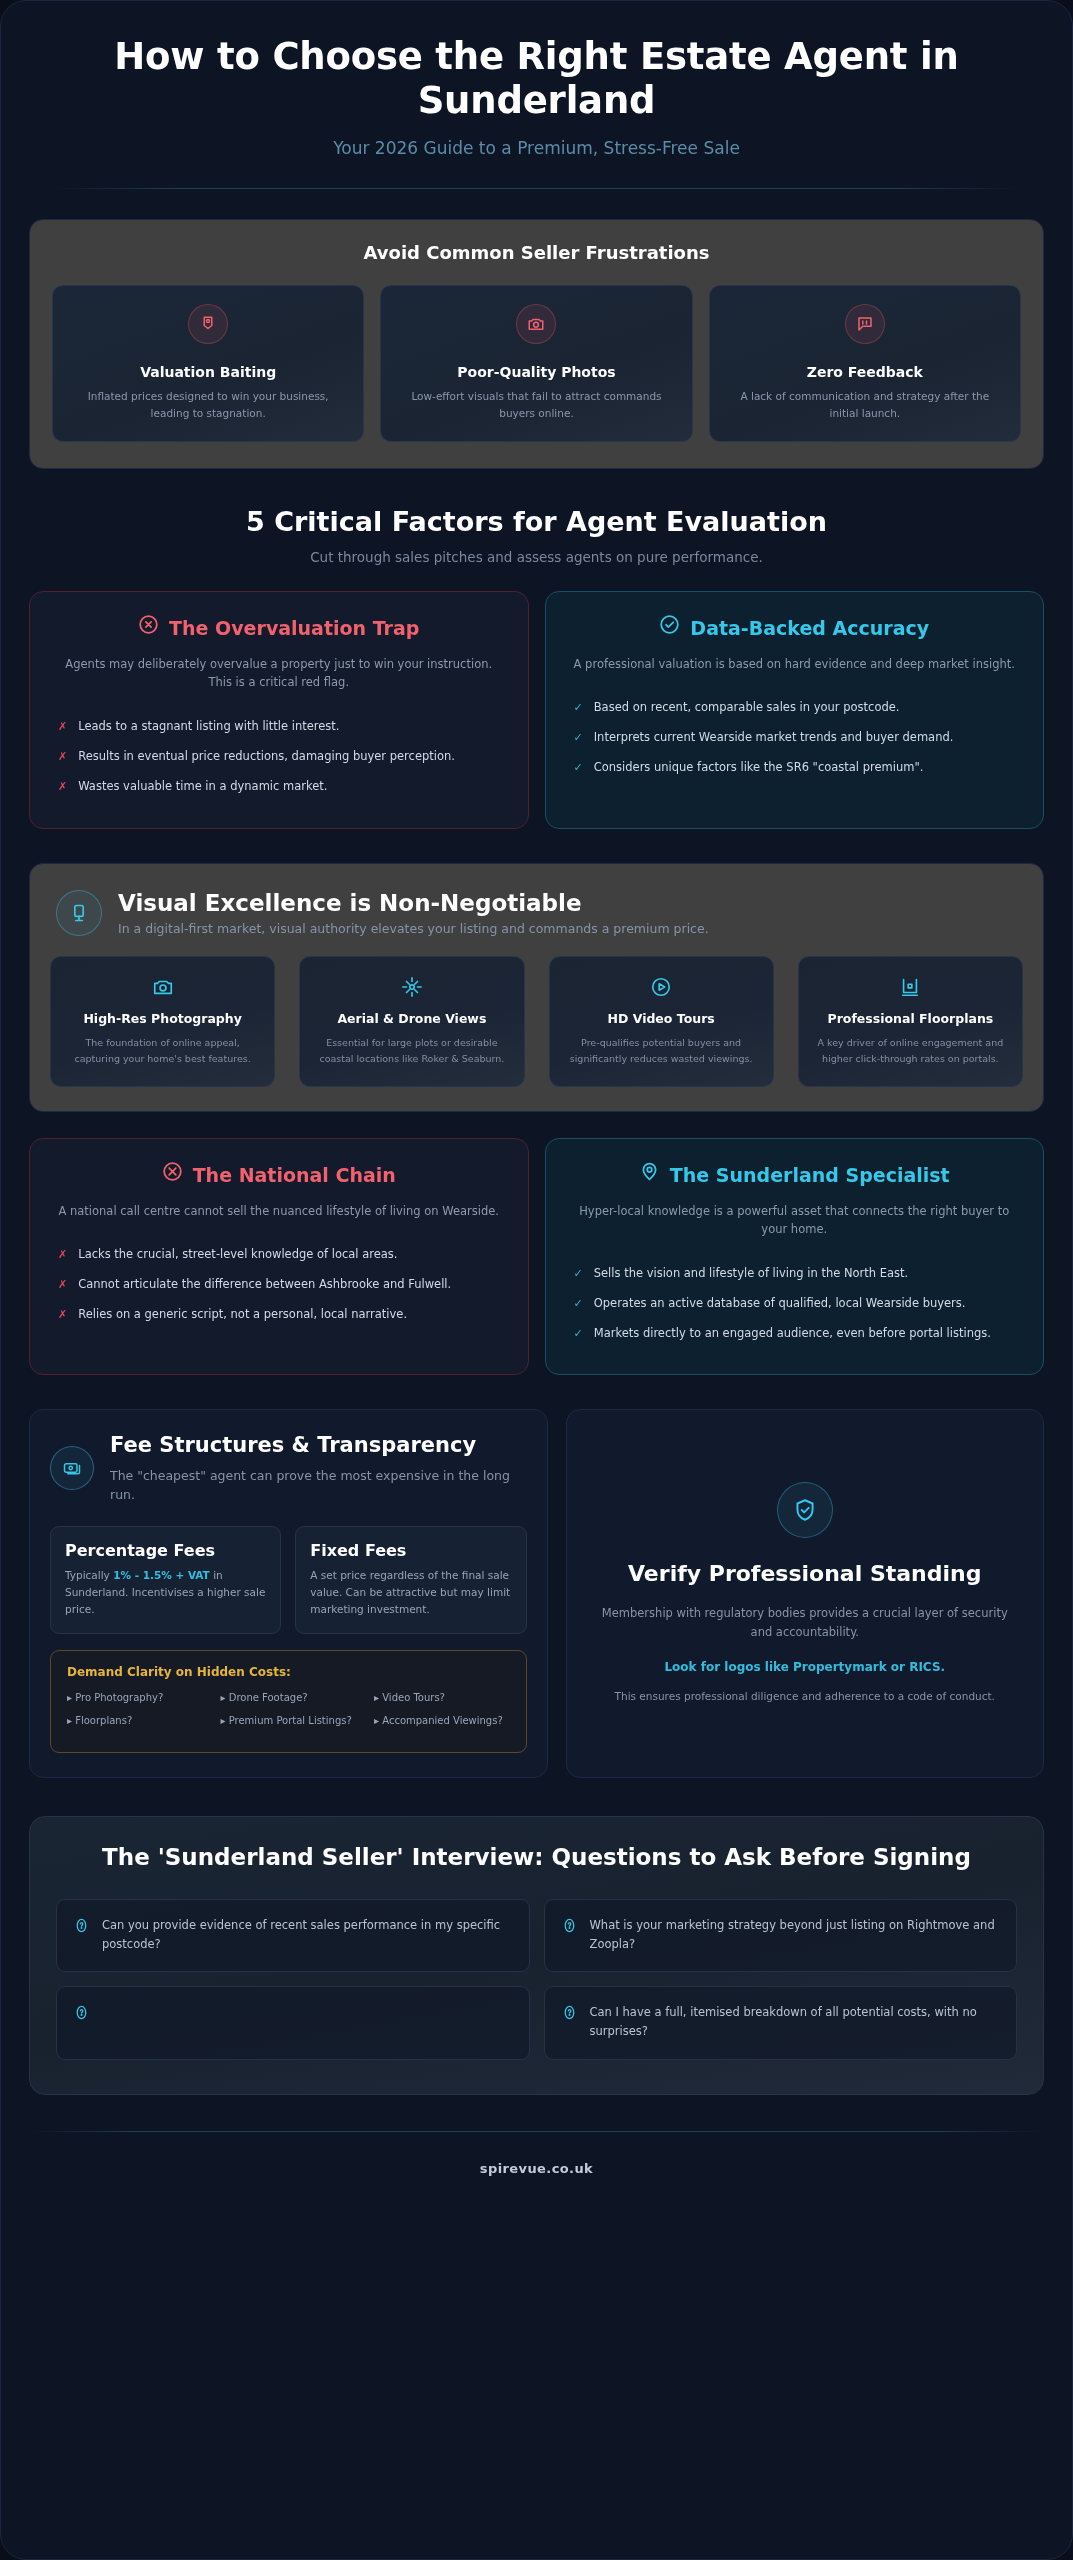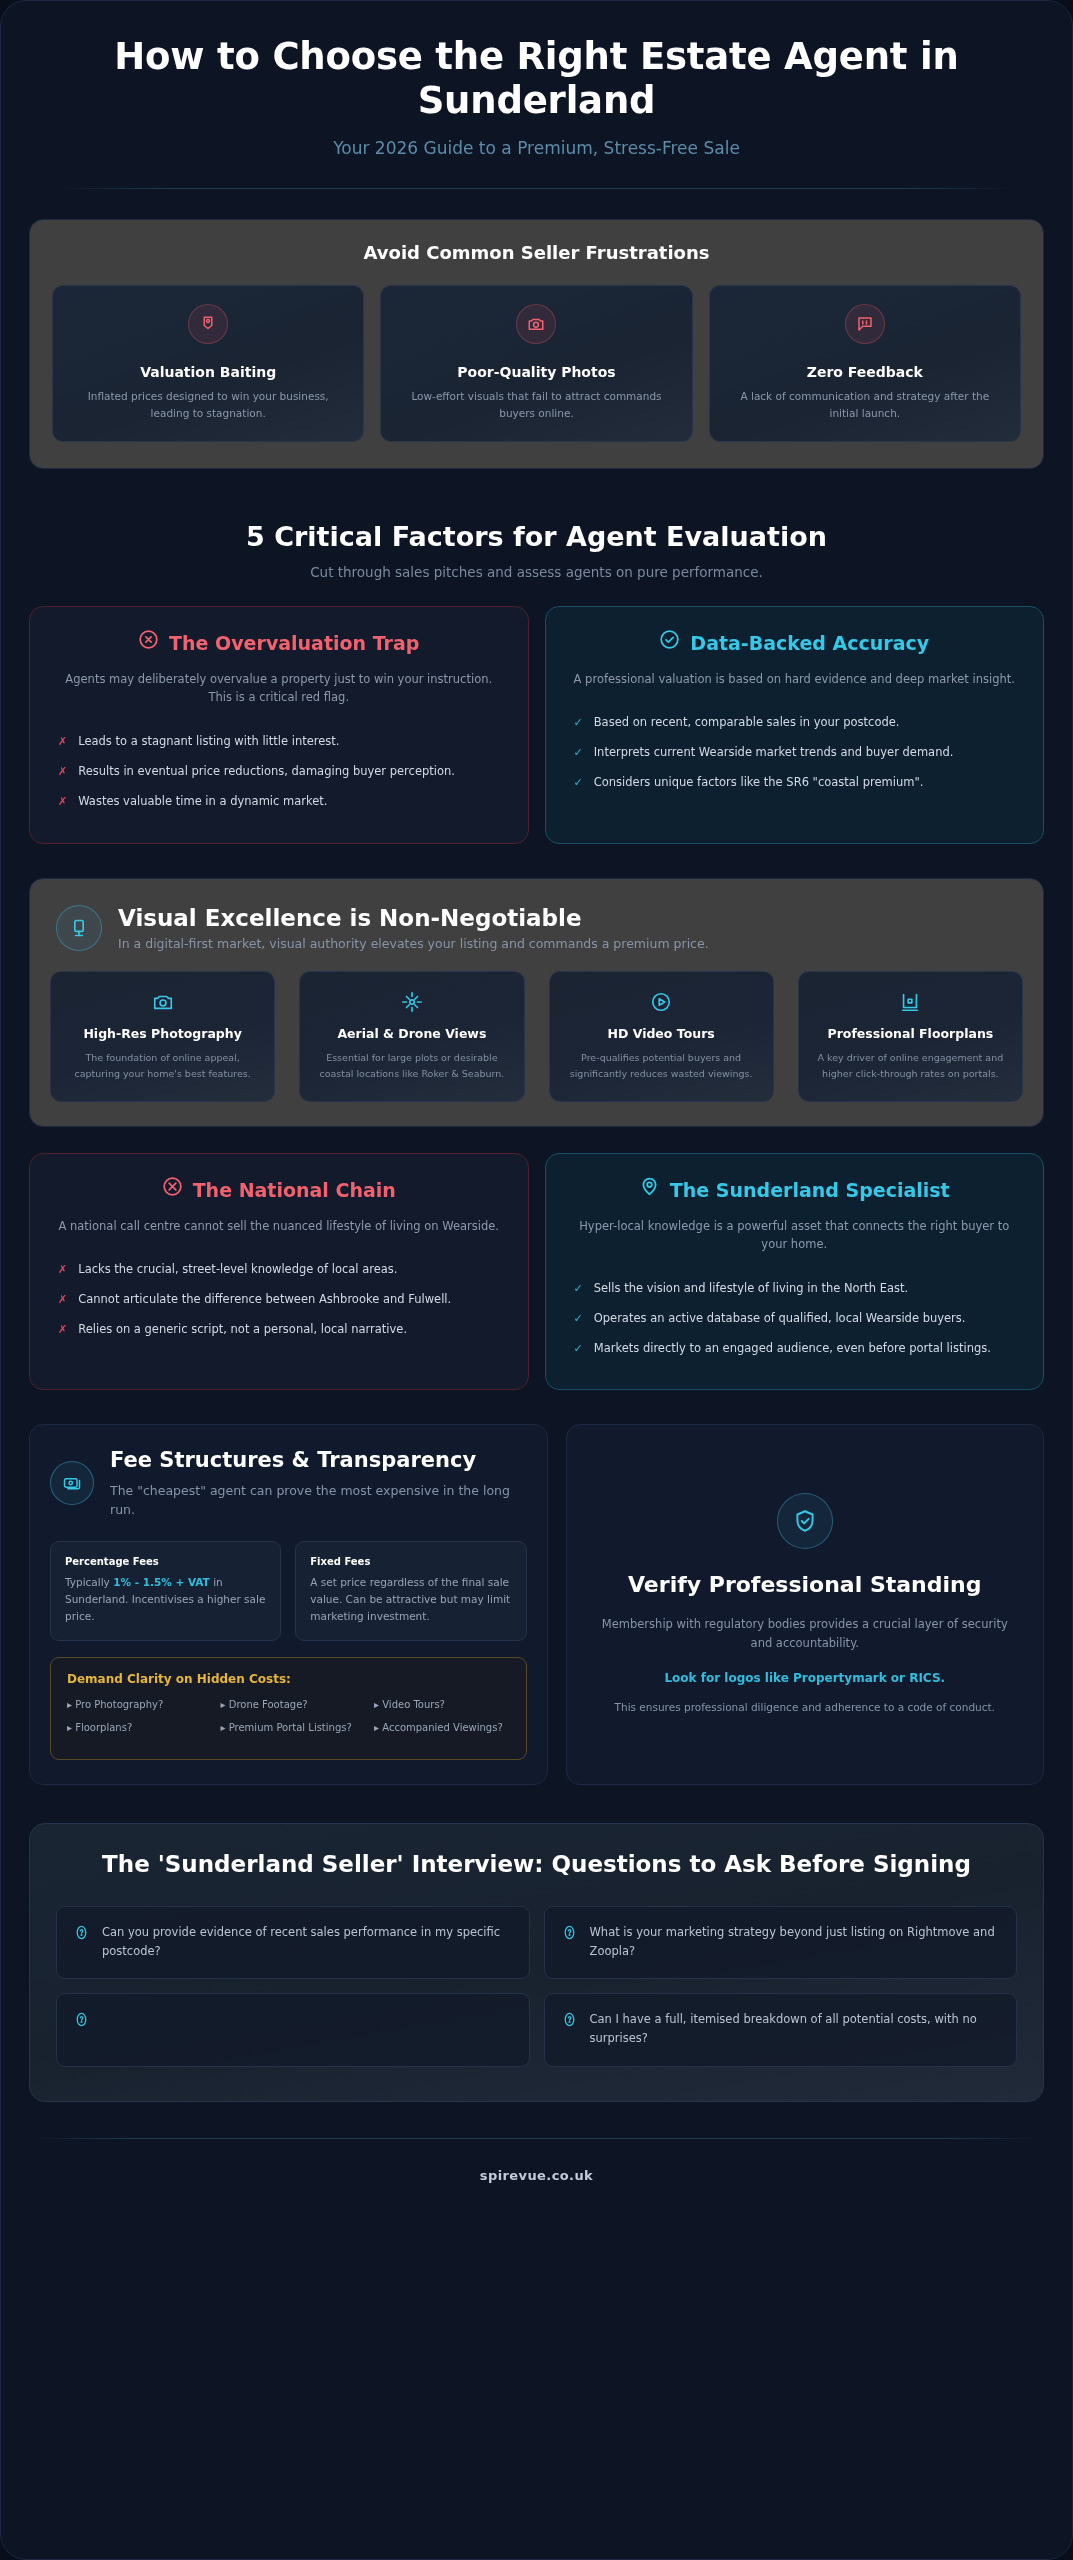--- a/index.html
+++ b/index.html
@@ -72,21 +72,21 @@
     border-radius: 50%;
     background: rgba(240,90,100,0.11);
     border: 1px solid rgba(240,90,100,0.30);
     display: flex; align-items: center; justify-content: center;
   }
   .frust-ic svg { display: block; }
   .frust-card h4 { font-size: 14px; font-weight: 700; color: #fff; margin-bottom: 8px; margin-top: 20px; }
   .frust-card p { font-size: 10.5px; line-height: 1.55; color: #8b97ab; }
 
   
-  .sec-head { text-align: center; margin-top: 52px; }
+  .sec-head { text-align: center; margin-top: 37px; }
   .sec-head h2 { font-size: 27px; font-weight: 800; color: #fff; }
   .sec-head .sh-sub { margin-top: 12px; font-size: 13.5px; color: #7b899e; }
 
   
   .cmp-row { display: flex; gap: 16px; margin: 26px 28px 0; }
   .cmp {
     flex: 1;
     border-radius: 14px;
     padding: 22px 22px 26px;
   }
@@ -152,21 +152,21 @@
     display: flex; align-items: center; justify-content: center; flex:0 0 auto;
     margin-top: 14px;
   }
   .fee-head h3 { font-size: 21px; font-weight: 800; color: #fff; line-height: 1.25; }
   .fee-head p { margin-top: 7px; font-size: 12.5px; line-height: 1.55; color: #8694a9; }
   .fee-cards { display: flex; gap: 14px; margin-top: 22px; }
   .fee-card {
     flex: 1; background: #16203400; background: rgba(26,36,55,0.75);
     border: 1px solid #263349; border-radius: 9px; padding: 14px 14px 16px;
   }
-  .fee-card h6 { font-size: 10px; font-weight: 700; color: #fff; margin-bottom: 7px; }
+  .fee-card h6 { font-size: 16px; font-weight: 700; color: #fff; margin-bottom: 7px; }
   .fee-card p { font-size: 10.5px; line-height: 1.58; color: #98a4b6; }
   .hl { color: #31bede; font-weight: 700; }
   .hidden-box {
     margin-top: 16px;
     border: 1px solid #5a4a26;
     background: rgba(30,28,22,0.35);
     border-radius: 9px;
     padding: 14px 16px 16px;
   }
   .hidden-box h6 { font-size: 12px; font-weight: 700; color: #e6b53d; margin-bottom: 11px; }

